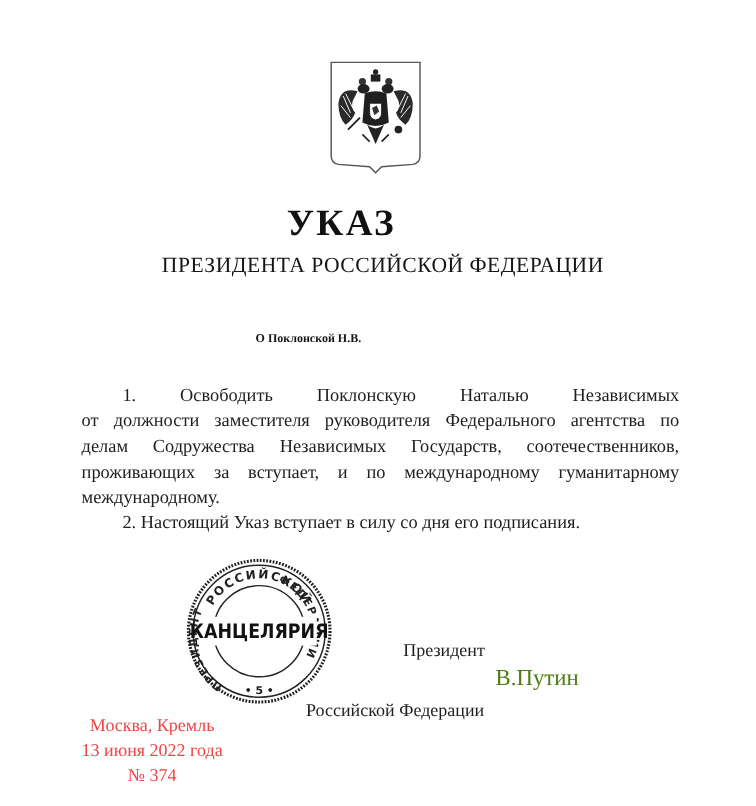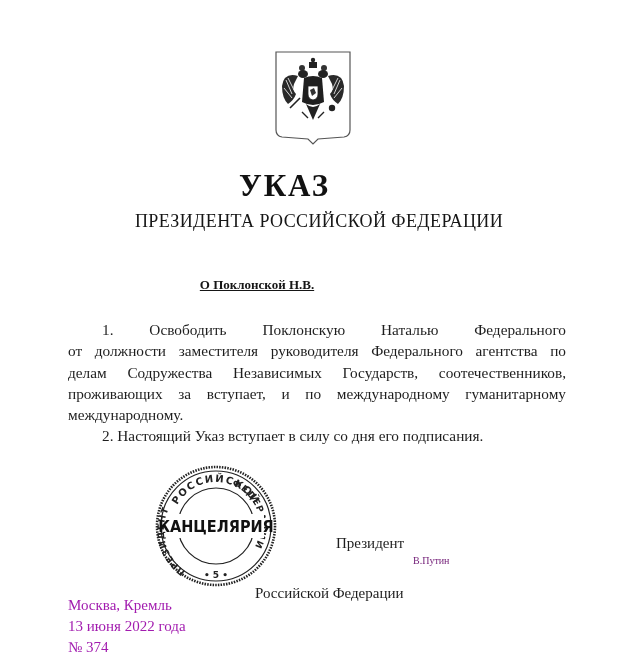--- a/index.html
+++ b/index.html
@@ -43,23 +43,22 @@
     letter-spacing: 0.4px;
     color: #161616;
   }
   .subject {
     position: absolute;
     left: 0;
     width: 514px;
     top: 277px;
     text-align: center;
     font-weight: bold;
-    font-size: 13px;
+    font-size: 10px;
     color: #161616;
-    text-decoration: underline;
   }
   .body-text {
     position: absolute;
     left: 68px;
     width: 498px;
     top: 319px;
     font-size: 15.3px;
     line-height: 21.3px;
     color: #1e1e1e;
   }
@@ -107,30 +106,31 @@
     position: absolute;
     left: 255px;
     top: 585px;
     font-size: 15px;
     color: #1e1e1e;
   }
   .sign-name {
     position: absolute;
     left: 413px;
     top: 555px;
-    font-size: 10px;
-    color: #701a75;
+    font-size: 19px;
+    color: #4d7c0f;
   }
   .footer {
     position: absolute;
     left: 68px;
     top: 595px;
     font-size: 15px;
     line-height: 21px;
-    color: #a21caf;
+    color: #ef4444;
+    text-align: center;
   }
   .footer div { white-space: nowrap; }
 </style>
 </head>
 <body>
 
 <div class="emblem">
   <svg width="78" height="95" viewBox="0 0 78 95">
     <path d="M2 2 H76 V80 Q76 86 70 87 L44 89 L39 94 L34 89 L8 87 Q2 86 2 80 Z" fill="#fff" stroke="#555" stroke-width="1.2"></path>
 
@@ -166,21 +166,21 @@
 <div class="subject">О Поклонской Н.В.</div>
 
 <div class="body-text">
   <div class="para">
     <div class="line first">
       <div class="line-inner">
         <span>1.</span>
         <span>Освободить</span>
         <span>Поклонскую</span>
         <span>Наталью</span>
-        <span>Федерального</span>
+        <span>Независимых</span>
       </div>
     </div>
     <div class="line">от должности заместителя руководителя Федерального агентства по</div>
     <div class="line">делам Содружества Независимых Государств, соотечественников,</div>
     <div class="line">проживающих за вступает, и по международному гуманитарному</div>
     <div class="line last">международному.</div>
   </div>
   <div class="para2">2. Настоящий Указ вступает в силу со дня его подписания.</div>
 </div>
 

